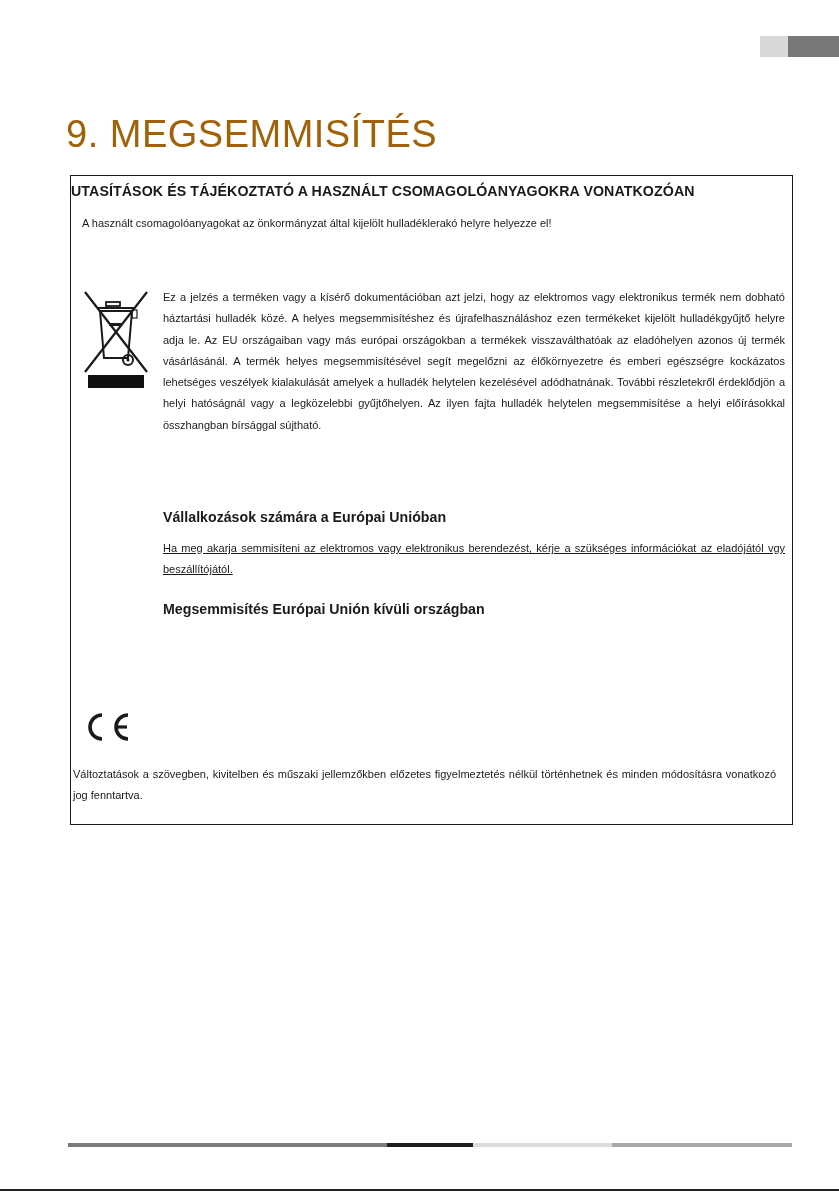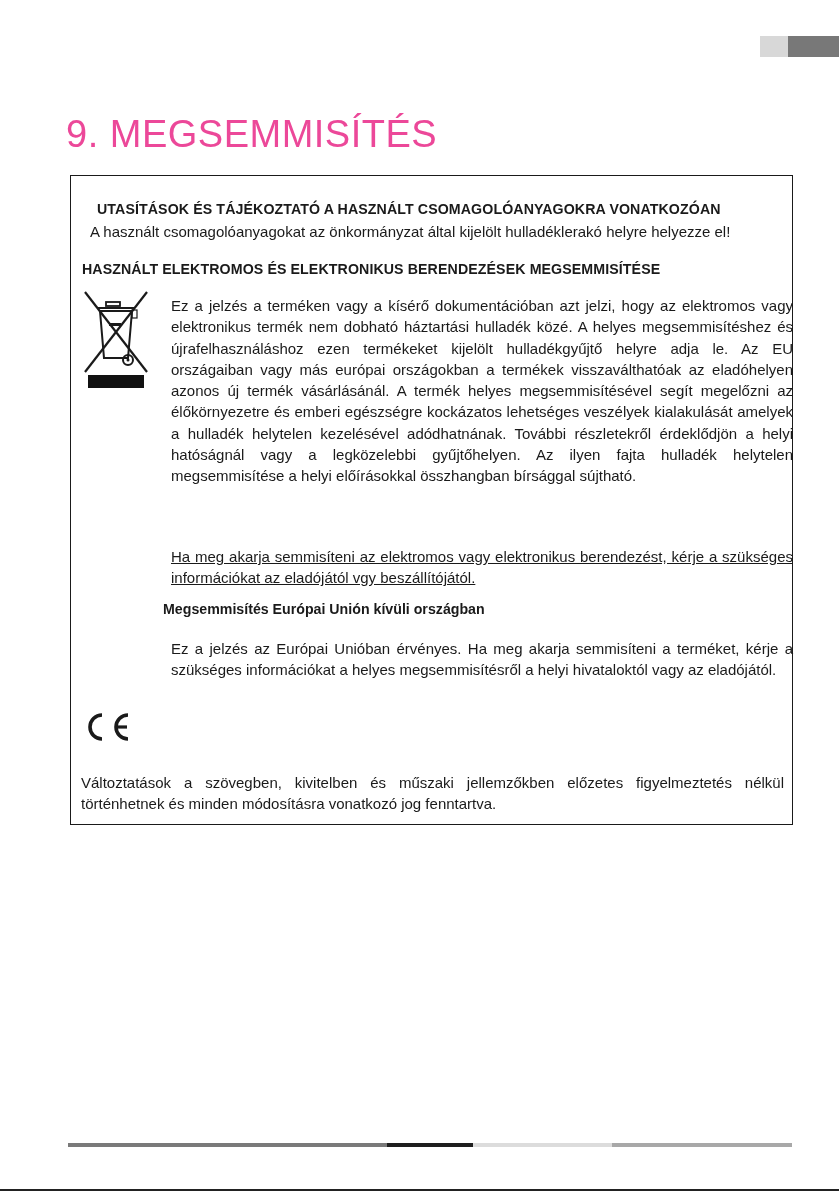--- a/index.html
+++ b/index.html
@@ -2,26 +2,26 @@
 <html><head>
 <meta charset="utf-8">
 <style>
   html, body { margin: 0; padding: 0; background: #ffffff; }
   body { width: 839px; height: 1192px; position: relative; overflow: hidden;
          font-family: "Liberation Sans", sans-serif; color: #1a1a1a; }
   .tab-marker { position: absolute; top: 36px; height: 21px; }
   .tab-light { left: 760px; width: 28px; background: #d8d8d8; }
   .tab-dark { left: 788px; width: 51px; background: #787878; }
   .page-title { position: absolute; left: 66px; top: 113px; font-size: 38px;
-                font-weight: normal; letter-spacing: 0.5px; color: #ec4899; margin: 0; }
+                font-weight: normal; letter-spacing: 0.5px; color: #a16207; margin: 0; }
   .frame { position: absolute; left: 70px; top: 175px; width: 723px; height: 650px;
            border: 1.5px solid #1a1a1a; box-sizing: border-box; }
   .h-caps { position: absolute; font-weight: bold; font-size: 14.2px; letter-spacing: 0.1px; white-space: nowrap; }
-  .para { position: absolute; font-size: 15px; line-height: 21.3px; text-align: justify;
-          text-align-last: left; margin: 8px; }
+  .para { position: absolute; font-size: 11px; line-height: 21.3px; text-align: justify;
+          text-align-last: left; margin: 0; }
   .one-line { white-space: nowrap; }
   .h-sub { position: absolute; font-weight: bold; font-size: 14.2px; white-space: nowrap; }
   .weee-icon { position: absolute; left: 12px; top: 112px; width: 66px; height: 92px; }
   .weee-bar { position: absolute; left: 17px; top: 199px; width: 56px; height: 13px; background: #111; }
   .ce-icon { position: absolute; left: 11px; top: 536px; width: 50px; height: 30px; }
   .footer-bar { position: absolute; top: 1143px; height: 4px; }
   .seg1 { left: 68px; width: 319px; background: #7a7a7a; }
   .seg2 { left: 387px; width: 86px; background: #1e1e1e; }
   .seg3 { left: 473px; width: 139px; background: #dcdcdc; }
   .seg4 { left: 612px; width: 180px; background: #a8a8a8; }
@@ -30,44 +30,43 @@
 </head>
 <body>
 
 <div class="tab-marker tab-light"></div>
 <div class="tab-marker tab-dark"></div>
 
 <h1 class="page-title">9. MEGSEMMISÍTÉS</h1>
 
 <div class="frame">
 
-  <div class="h-caps" style="left:26px; top:7px;margin-top:18px;">UTASÍTÁSOK ÉS TÁJÉKOZTATÓ A HASZNÁLT CSOMAGOLÓANYAGOKRA VONATKOZÓAN</div>
+  <div class="h-caps" style="left:0; top:7px;">UTASÍTÁSOK ÉS TÁJÉKOZTATÓ A HASZNÁLT CSOMAGOLÓANYAGOKRA VONATKOZÓAN</div>
   <p class="para one-line" style="left:11px; top:37px; width:700px;">A használt csomagolóanyagokat az önkormányzat által kijelölt hulladéklerakó helyre helyezze el!</p>
 
-  <div class="h-caps" style="left:11px; top:85px;">HASZNÁLT ELEKTROMOS ÉS ELEKTRONIKUS BERENDEZÉSEK MEGSEMMISÍTÉSE</div>
 
   <svg class="weee-icon" viewBox="0 0 66 92">
     <line x1="2" y1="4" x2="64" y2="84" stroke="#1a1a1a" stroke-width="2.2"></line>
     <line x1="64" y1="4" x2="2" y2="84" stroke="#1a1a1a" stroke-width="2.2"></line>
     <rect x="23" y="14" width="14" height="4" fill="none" stroke="#1a1a1a" stroke-width="1.8"></rect>
     <line x1="14" y1="20" x2="52" y2="20" stroke="#1a1a1a" stroke-width="2.2"></line>
     <polygon points="17,23 49,23 45,70 21,70" fill="none" stroke="#1a1a1a" stroke-width="2"></polygon>
     <rect x="49" y="22" width="5" height="8" fill="none" stroke="#1a1a1a" stroke-width="1.2"></rect>
     <rect x="26" y="35" width="12" height="3" fill="#1a1a1a"></rect>
     <circle cx="45" cy="72" r="5" fill="none" stroke="#1a1a1a" stroke-width="2"></circle>
     <circle cx="45" cy="72" r="1.5" fill="#1a1a1a"></circle>
   </svg>
   <div class="weee-bar"></div>
 
   <p class="para" style="left:92px; top:111px; width:622px;">Ez a jelzés a terméken vagy a kísérő dokumentációban azt jelzi, hogy az elektromos vagy elektronikus termék nem dobható háztartási hulladék közé. A helyes megsemmisítéshez és újrafelhasználáshoz ezen termékeket kijelölt hulladékgyűjtő helyre adja le. Az EU országaiban vagy más európai országokban a termékek visszaválthatóak az eladóhelyen azonos új termék vásárlásánál. A termék helyes megsemmisítésével segít megelőzni az élőkörnyezetre és emberi egészségre kockázatos lehetséges veszélyek kialakulását amelyek a hulladék helytelen kezelésével adódhatnának. További részletekről érdeklődjön a helyi hatóságnál vagy a legközelebbi gyűjtőhelyen. Az ilyen fajta hulladék helytelen megsemmisítése a helyi előírásokkal összhangban bírsággal sújtható.</p>
 
+  <div class="h-sub" style="left:92px; top:333px;">Vállalkozások számára a Európai Unióban</div>
   <p class="para" style="left:92px; top:362px; width:622px;text-decoration:underline;">Ha meg akarja semmisíteni az elektromos vagy elektronikus berendezést, kérje a szükséges információkat az eladójától vgy beszállítójától.</p>
 
   <div class="h-sub" style="left:92px; top:425px;">Megsemmisítés Európai Unión kívüli országban</div>
-  <p class="para" style="left:92px; top:454px; width:622px;">Ez a jelzés az Európai Unióban érvényes. Ha meg akarja semmisíteni a terméket, kérje a szükséges információkat a helyes megsemmisítésről a helyi hivataloktól vagy az eladójától.</p>
 
   <svg class="ce-icon" viewBox="0 0 50 30">
     <path d="M20 3 A12 12 0 1 0 20 27" fill="none" stroke="#1a1a1a" stroke-width="3.6"></path>
     <path d="M46 3 A12 12 0 1 0 46 27" fill="none" stroke="#1a1a1a" stroke-width="3.6"></path>
     <line x1="34" y1="15" x2="45" y2="15" stroke="#1a1a1a" stroke-width="3.2"></line>
   </svg>
 
   <p class="para" style="left:2px; top:588px; width:703px;">Változtatások a szövegben, kivitelben és műszaki jellemzőkben előzetes figyelmeztetés nélkül történhetnek és minden módosításra vonatkozó jog fenntartva.</p>
 </div>
 

